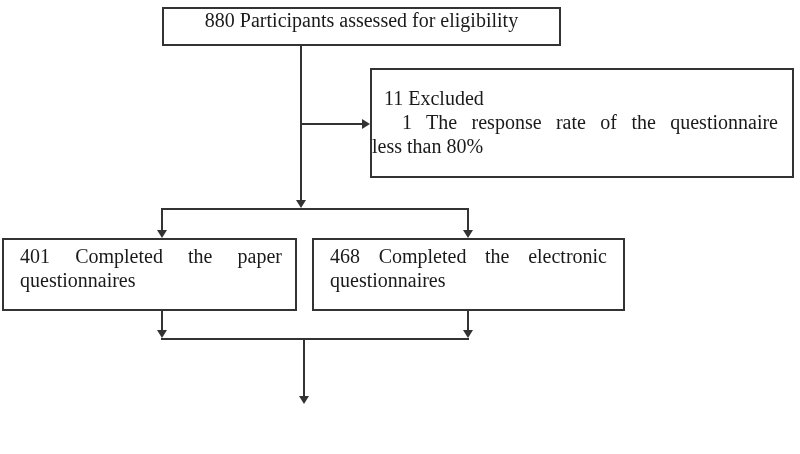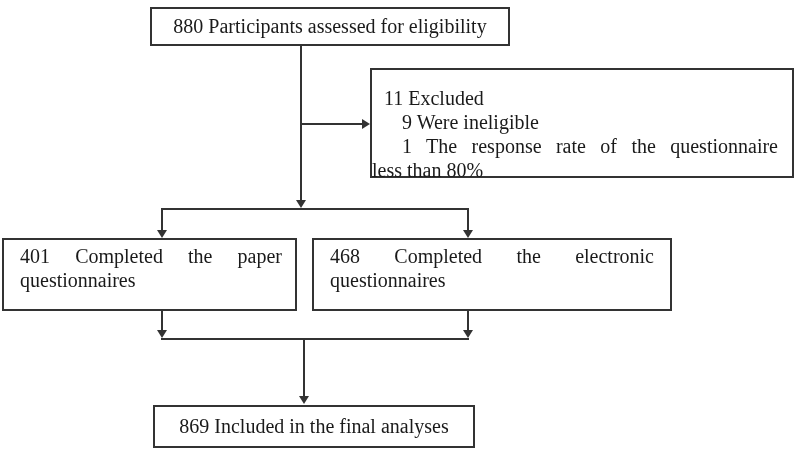--- a/index.html
+++ b/index.html
@@ -15,35 +15,35 @@
   }
 
   
   .box {
     position: absolute;
     box-sizing: border-box;
     border: 2px solid #333333;
     background: #ffffff;
   }
   .box-eligibility {
-    left: 150px; top: 7px; width: 360px; height: 39px;
-    display: flex; align-items: center; justify-content: center;
+    left: 162px; top: 7px; width: 399px; height: 39px;
+    display: flex; justify-content: center;
   }
   .box-excluded {
     left: 370px; top: 68px; width: 424px; height: 110px;
     padding-top: 16px;
     line-height: 24px;
   }
   .box-paper {
     left: 2px; top: 238px; width: 295px; height: 73px;
     padding: 4px 13px 0 16px;
     line-height: 24px;
   }
   .box-electronic {
-    left: 312px; top: 238px; width: 360px; height: 73px;
+    left: 312px; top: 238px; width: 313px; height: 73px;
     padding: 4px 16px 16px 16px;
     line-height: 24px;
   }
   .box-final {
     left: 153px; top: 405px; width: 322px; height: 43px;
     display: flex; align-items: center; justify-content: center;
   }
 
   
   .justify-full { text-align: justify; text-align-last: justify; }
@@ -88,38 +88,34 @@
 <body>
 
 <div class="canvas">
 
   <div class="box box-eligibility">
     <span>880 Participants assessed for eligibility</span>
   </div>
 
   <div class="box box-excluded">
     <div class="xl1">11 Excluded</div>
-    <div class="xl2">9 Were ineligible</div>
     <div class="xl3 justify-full">1 The response rate of the questionnaire</div>
     <div class="xl4">less than 80%</div>
   </div>
 
   <div class="box box-paper">
     <div class="justify-full">401 Completed the paper</div>
     <div class="center-line">questionnaires</div>
   </div>
 
   <div class="box box-electronic">
     <div class="justify-full">468 Completed the electronic</div>
     <div class="center-line">questionnaires</div>
   </div>
 
-  <div class="box box-final">
-    <span>869 Included in the final analyses</span>
-  </div>
 
   <div class="ln ln-v1"></div>
   <div class="arr-down arr-v1"></div>
 
   <div class="ln ln-branch"></div>
   <div class="arr-right arr-branch"></div>
 
   <div class="ln ln-split-h"></div>
   <div class="ln ln-split-l"></div>
   <div class="arr-down arr-split-l"></div>

